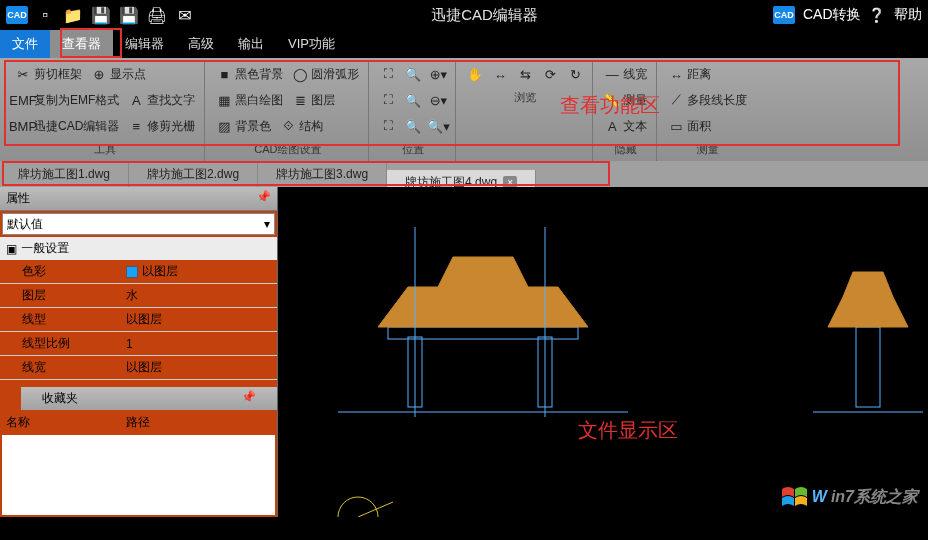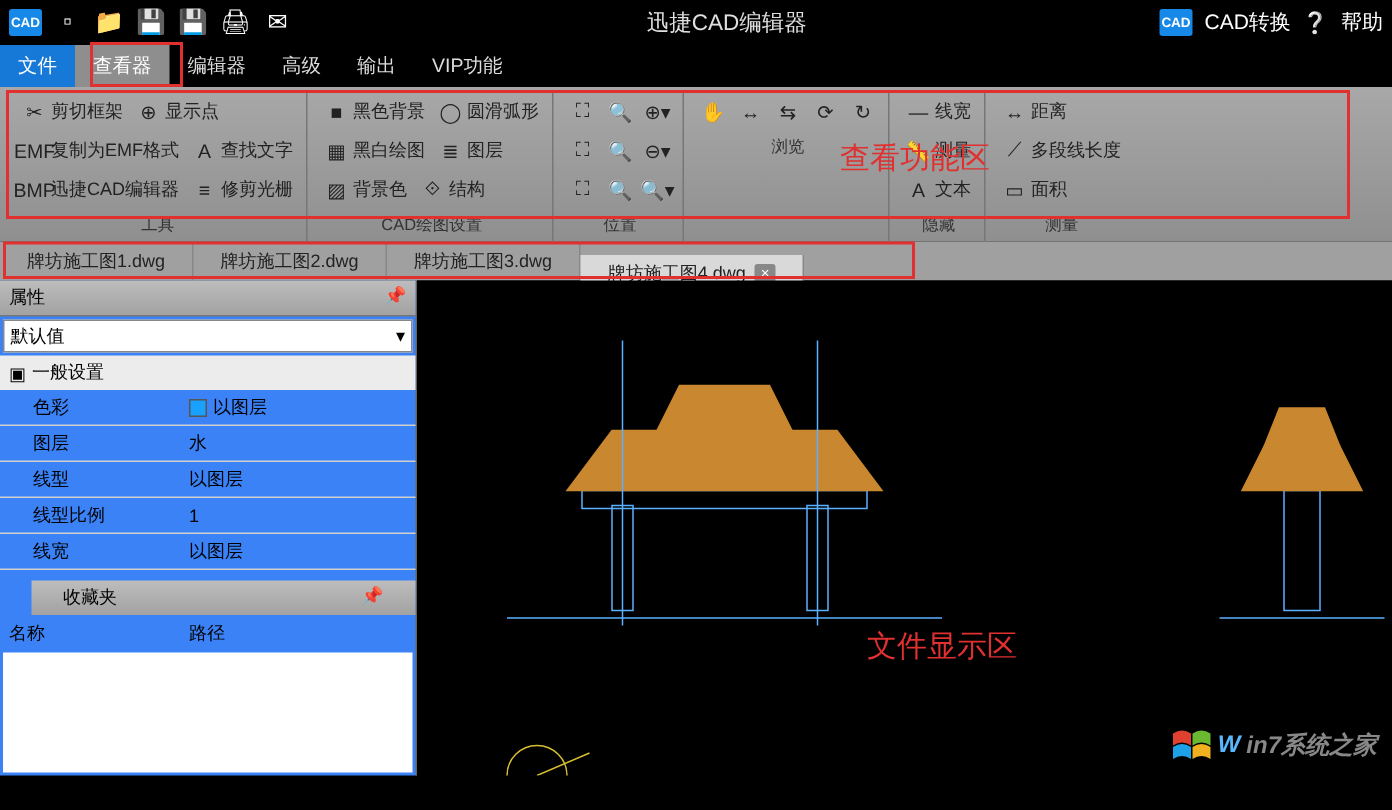--- a/index.html
+++ b/index.html
@@ -29,21 +29,21 @@
 .group-label { font-size: 11px; color: #333; padding: 2px 0 4px; }
 .ribbon-highlight { position: absolute; border: 2px solid #e03030; pointer-events: none; }
 
 .tabs-row { height: 26px; background: #a0a0a0; display: flex; align-items: center; position: relative; }
 .doc-tab { padding: 0 18px; height: 100%; display: flex; align-items: center; font-size: 12px; color: #222; cursor: pointer; border-right: 1px solid #888; }
 .doc-tab.active { background: #d9d9d9; margin-top: 17px; }
 .tab-close { margin-left: 6px; width: 14px; height: 14px; background: #888; color: #fff; display: flex; align-items: center; justify-content: center; font-size: 10px; border-radius: 2px; }
 .tabs-highlight { position: absolute; border: 2px solid #e03030; pointer-events: none; }
 
 .workarea { display: flex; height: 330px; background: #000; }
-.sidebar { width: 278px; background: #3b82f6; display: flex; flex-direction: column; border-right: 1px solid #666; }
+.sidebar { width: 278px; background: #c2410c; display: flex; flex-direction: column; border-right: 1px solid #666; }
 .panel-title { background: linear-gradient(#bdbdbd,#a2a2a2); border-bottom: 1px solid #777; padding: 3px 6px; font-size: 12px; position: relative; }
 .panel-title .pin { position: absolute; right: 6px; top: 3px; }
 .combo { margin: 2px; height: 22px; border: 1px solid #888; background: #fff; display: flex; align-items: center; padding: 0 4px; font-size: 12px; justify-content: space-between; }
 .tree-head { background: #ececec; padding: 3px 6px; font-size: 12px; display: flex; align-items: center; gap: 4px; }
 .prop-row { display: flex; font-size: 12px; border-bottom: 1px solid #d0d0d0; }
 .prop-row .k { width: 120px; padding: 3px 6px 3px 22px; }
 .prop-row .v { flex: 1; padding: 3px 6px; display: flex; align-items: center; gap: 4px; }
 .col-swatch { width: 12px; height: 12px; background: #1aa0ff; border: 1px solid #555; }
 .fav-head { background: linear-gradient(#bdbdbd,#a2a2a2); padding: 3px 21px; font-size: 12px; display: flex; justify-content: space-between; margin-left: 21px; }
 .fav-cols { display: flex; font-size: 12px; padding: 4px 6px; }

